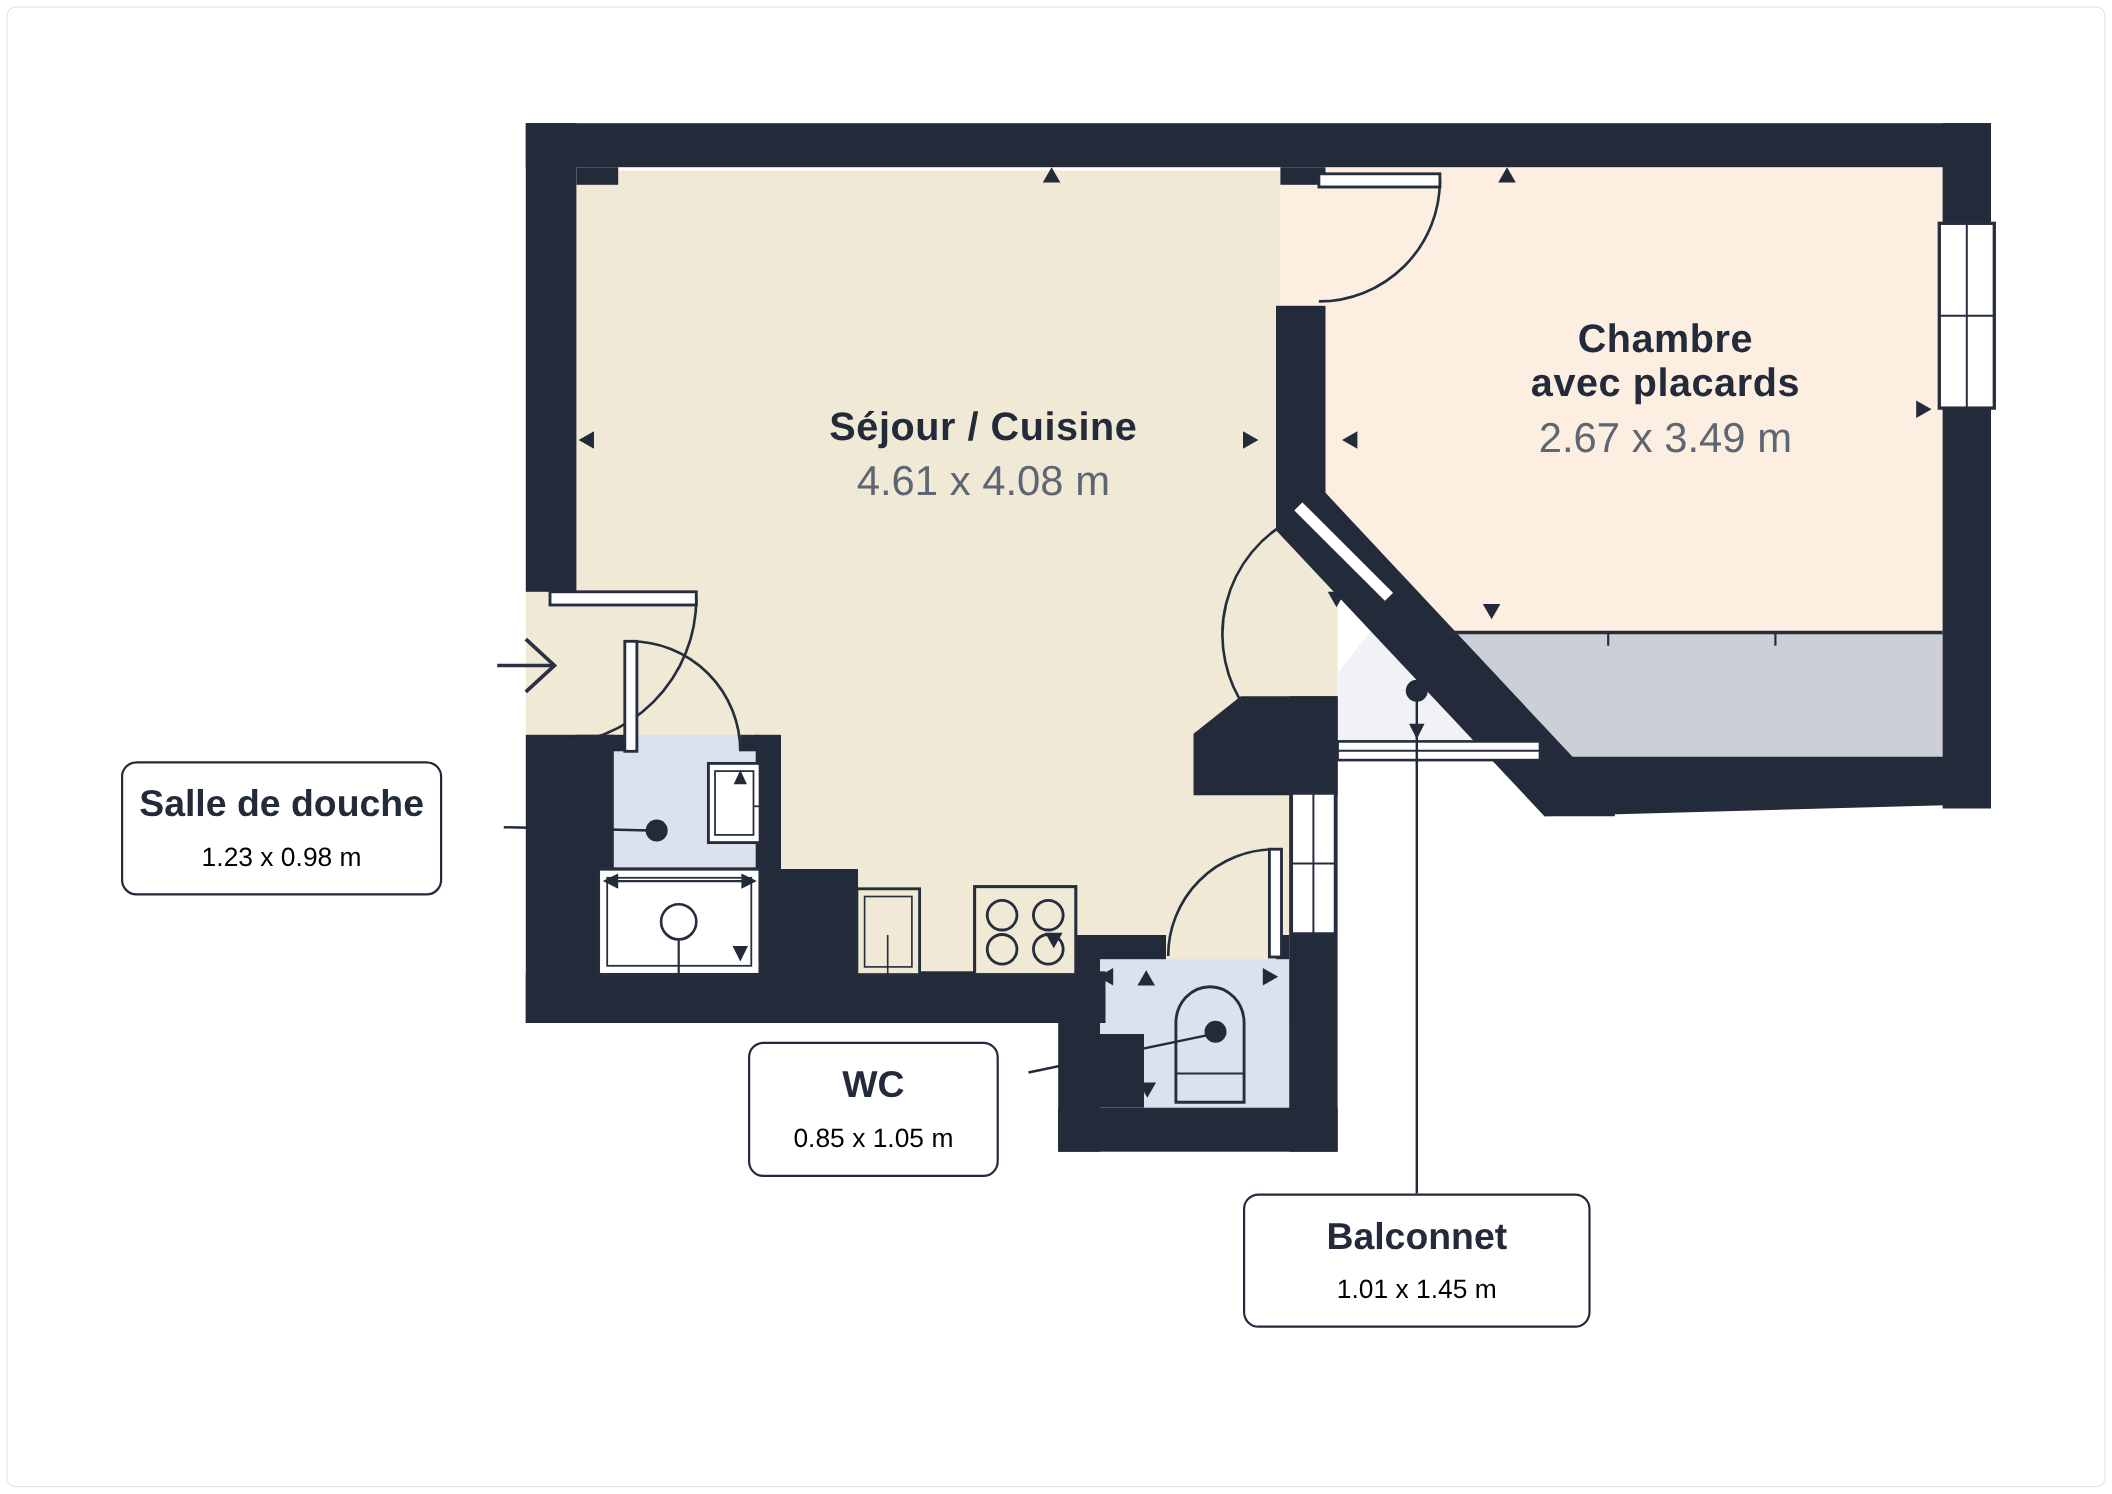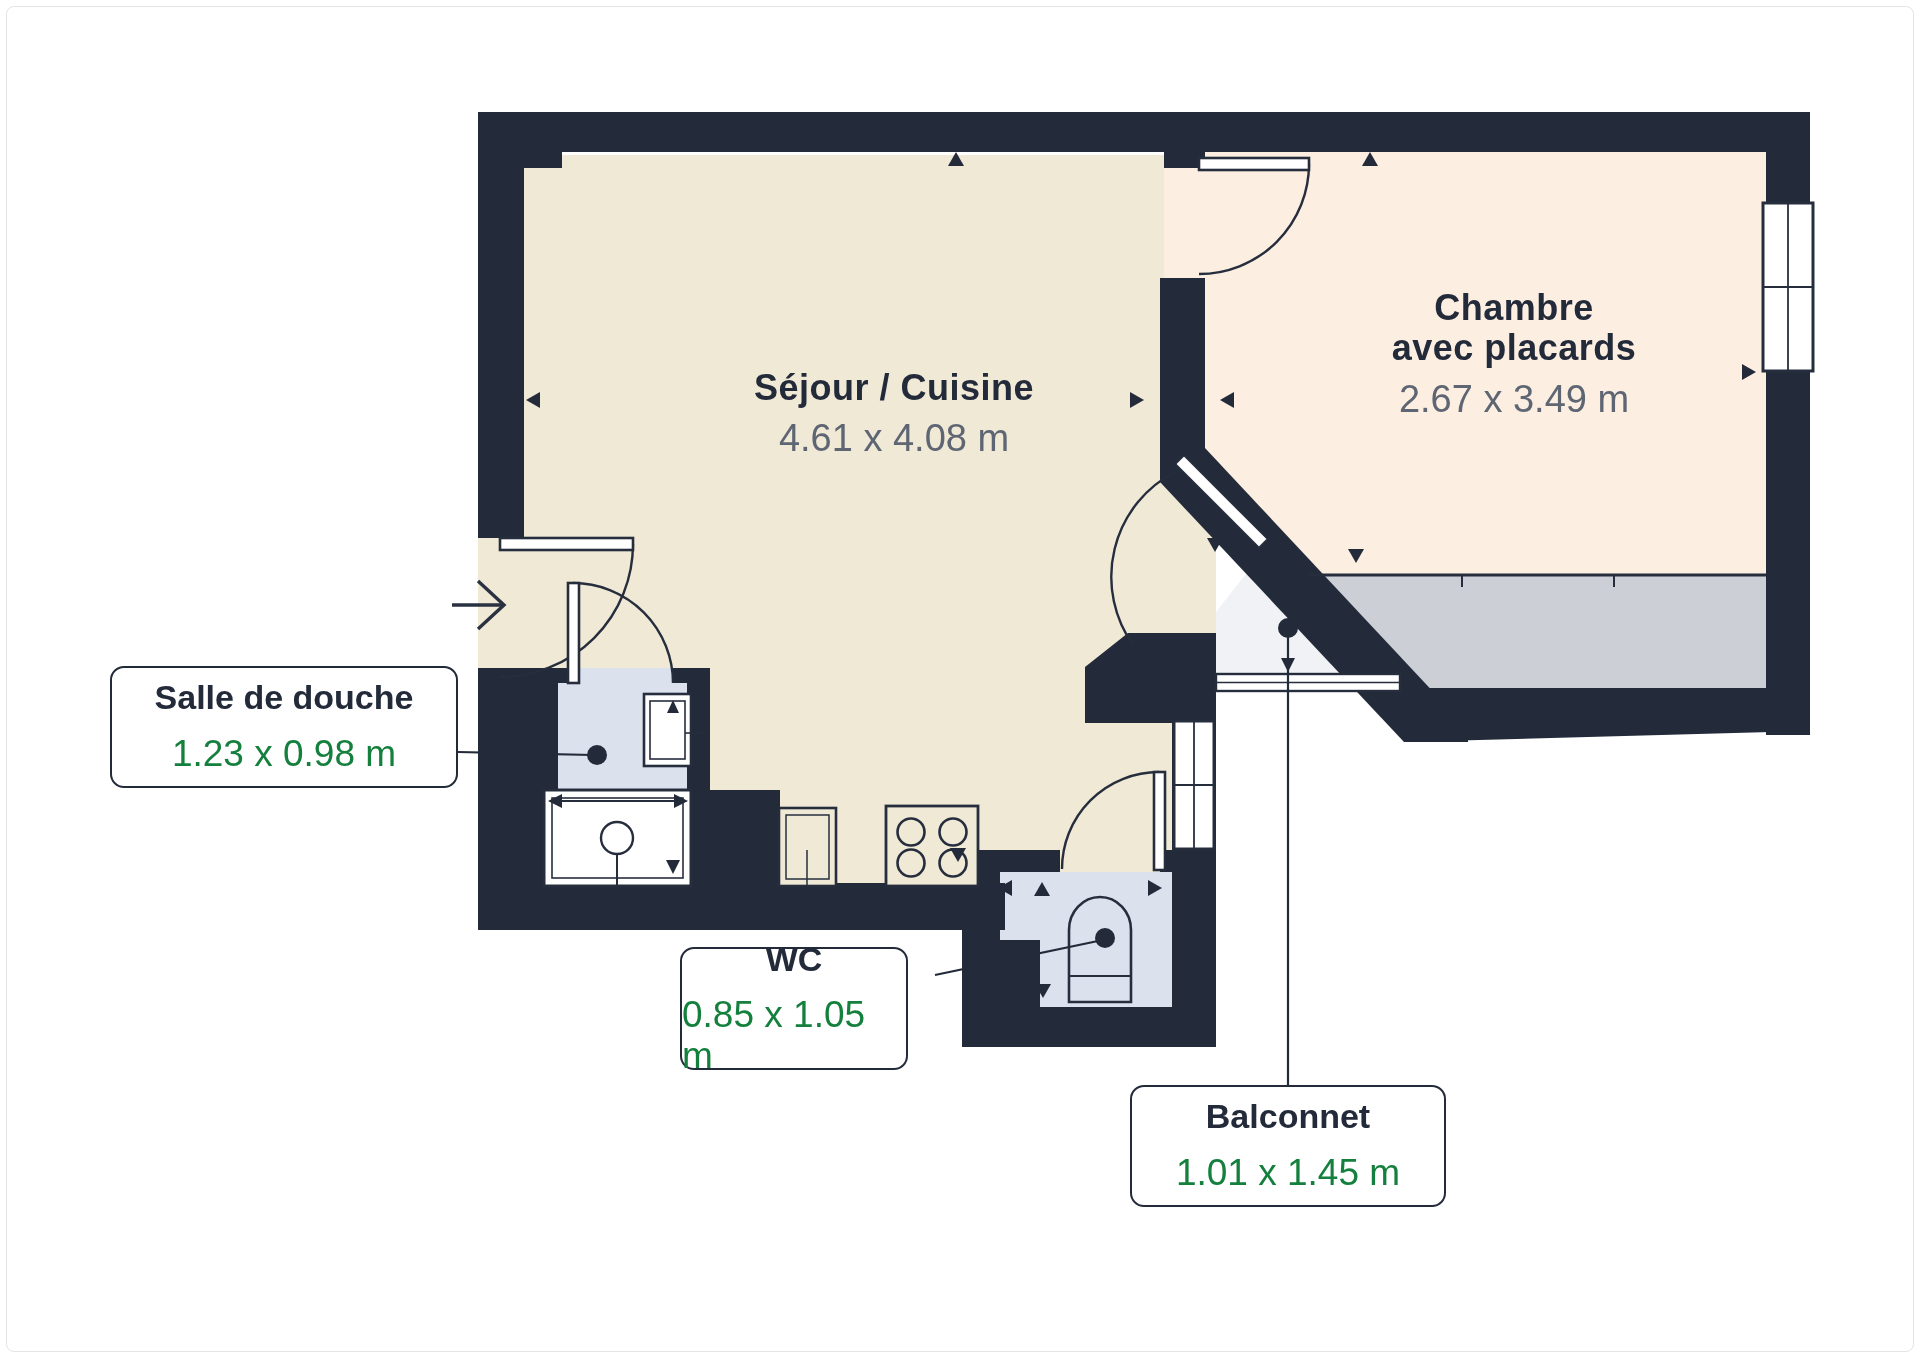--- a/index.html
+++ b/index.html
@@ -4,21 +4,21 @@
 <style>
   html,body{margin:0;padding:0;background:#ffffff;}
   body{font-family:"Liberation Sans", sans-serif;}
   .canvas{position:relative;width:1920px;height:1358px;background:#ffffff;overflow:hidden;}
   .frame{position:absolute;inset:6px;border:1px solid #e3e5e8;border-radius:8px;pointer-events:none;}
   svg{position:absolute;left:0;top:0;}
   .callout{position:absolute;background:#ffffff;border:2px solid #232b3a;border-radius:14px;
            display:flex;flex-direction:column;align-items:center;justify-content:center;
            box-sizing:border-box;z-index:5;}
   .callout .nm{font-weight:700;font-size:34px;color:#232b3a;line-height:1.1;}
-  .callout .dm{font-size:37px;color:#15803d;margin-top:17px;line-height:1.1;}
+  .callout .dm{font-size:24px;color:#000000;margin-top:17px;line-height:1.1;}
   .roomlabel{position:absolute;text-align:center;z-index:4;pointer-events:none;}
   .roomlabel .nm{font-weight:700;font-size:36px;color:#232b3a;line-height:1.12;letter-spacing:.5px;}
   .roomlabel .dm{font-size:38px;color:#5f6673;margin-top:10px;line-height:1.1;text-align:center;}
 </style>
 </head>
 <body>
 
 <div class="canvas">
   <div class="frame"></div>
 
@@ -175,21 +175,21 @@
   <div class="roomlabel" style="left:594px;top:368px;width:600px;">
     <div class="nm">Séjour / Cuisine</div>
     <div class="dm">4.61 x 4.08 m</div>
   </div>
   <div class="roomlabel" style="left:1214px;top:288px;width:600px;">
     <div class="nm">Chambre</div>
     <div class="nm">avec placards</div>
     <div class="dm">2.67 x 3.49 m</div>
   </div>
 
-  <div class="callout" style="left:110px;top:666px;width:348px;height:122px;">
+  <div class="callout" style="left:110px;top:692px;width:292px;height:122px;">
     <div class="nm">Salle de douche</div>
     <div class="dm">1.23 x 0.98 m</div>
   </div>
   <div class="callout" style="left:680px;top:947px;width:228px;height:123px;">
     <div class="nm">WC</div>
     <div class="dm">0.85 x 1.05 m</div>
   </div>
   <div class="callout" style="left:1130px;top:1085px;width:316px;height:122px;">
     <div class="nm">Balconnet</div>
     <div class="dm">1.01 x 1.45 m</div>

